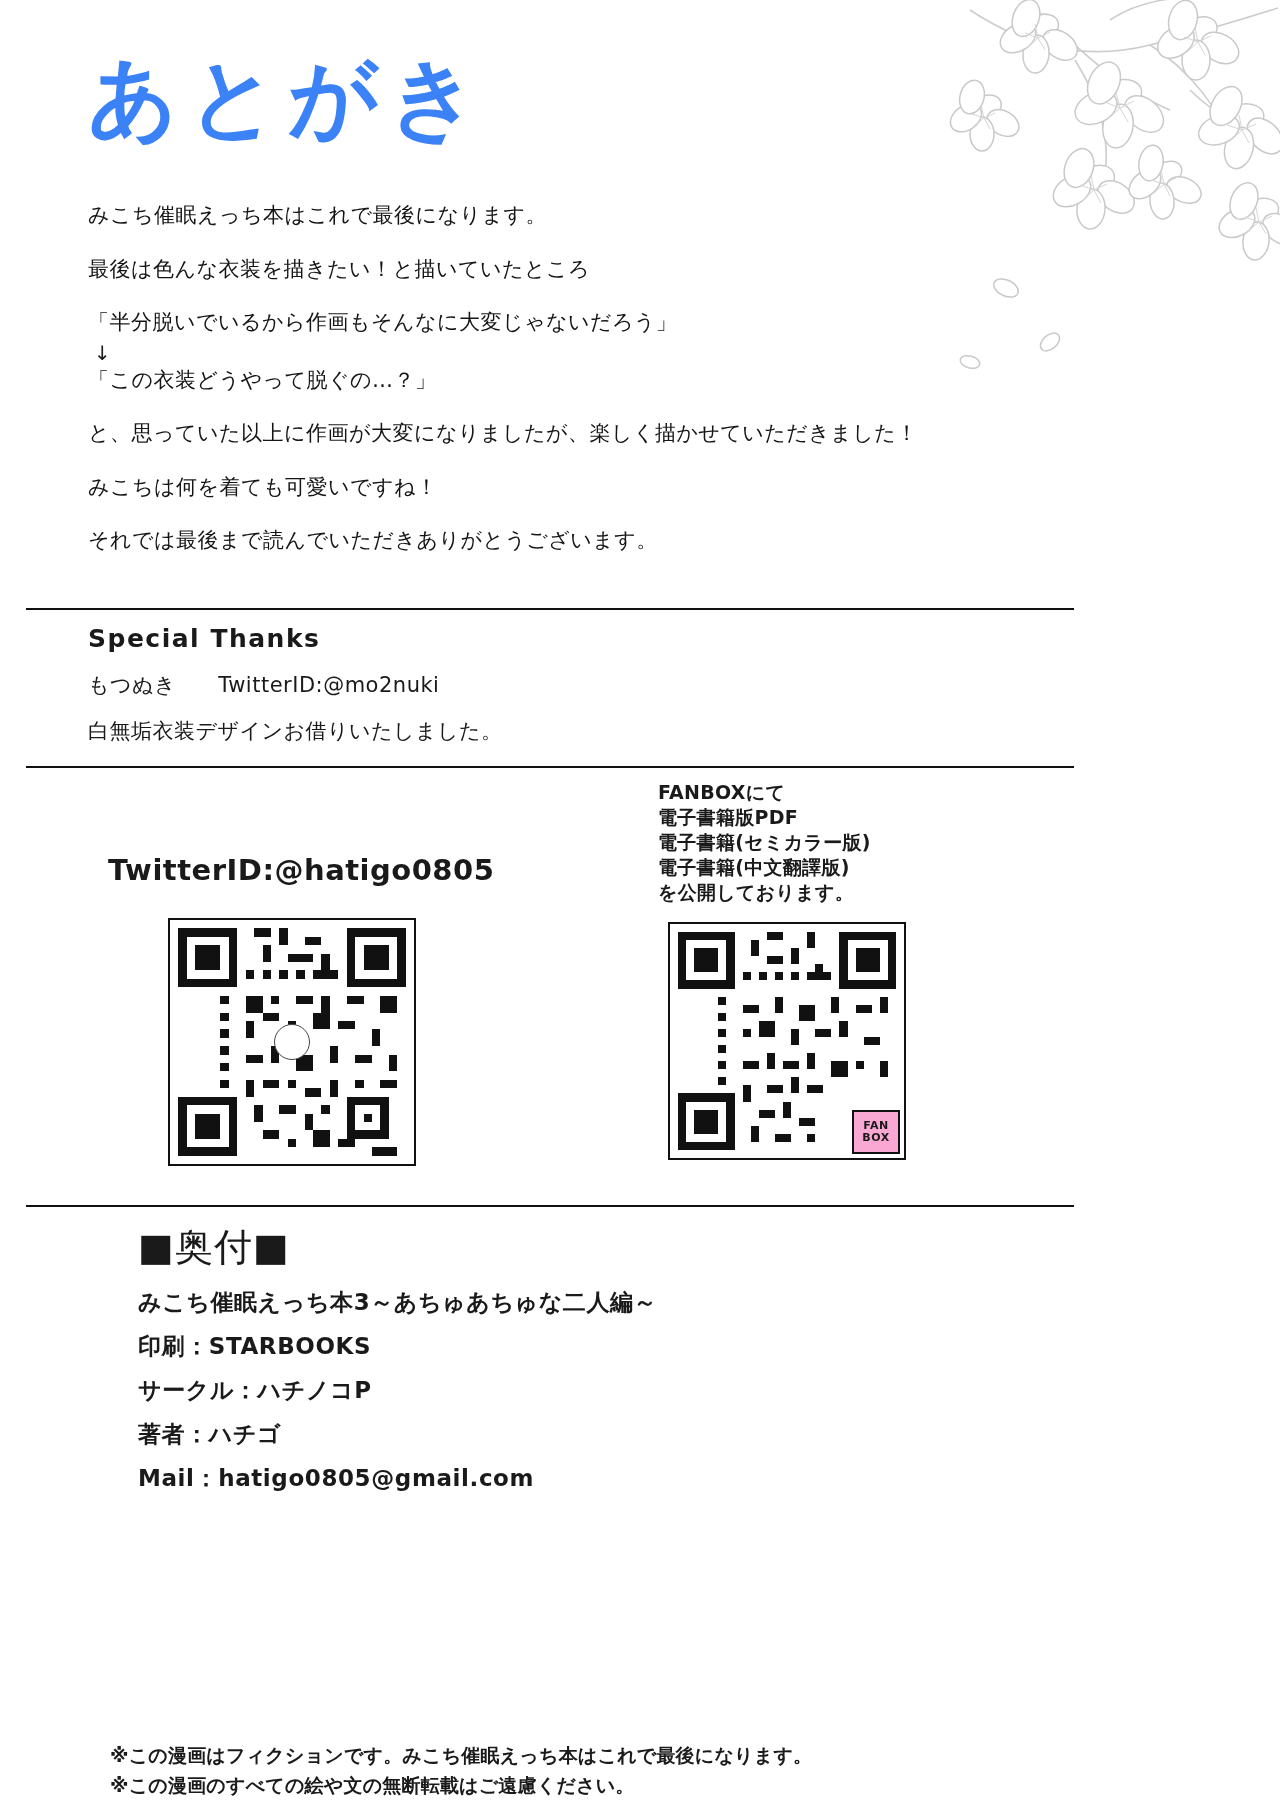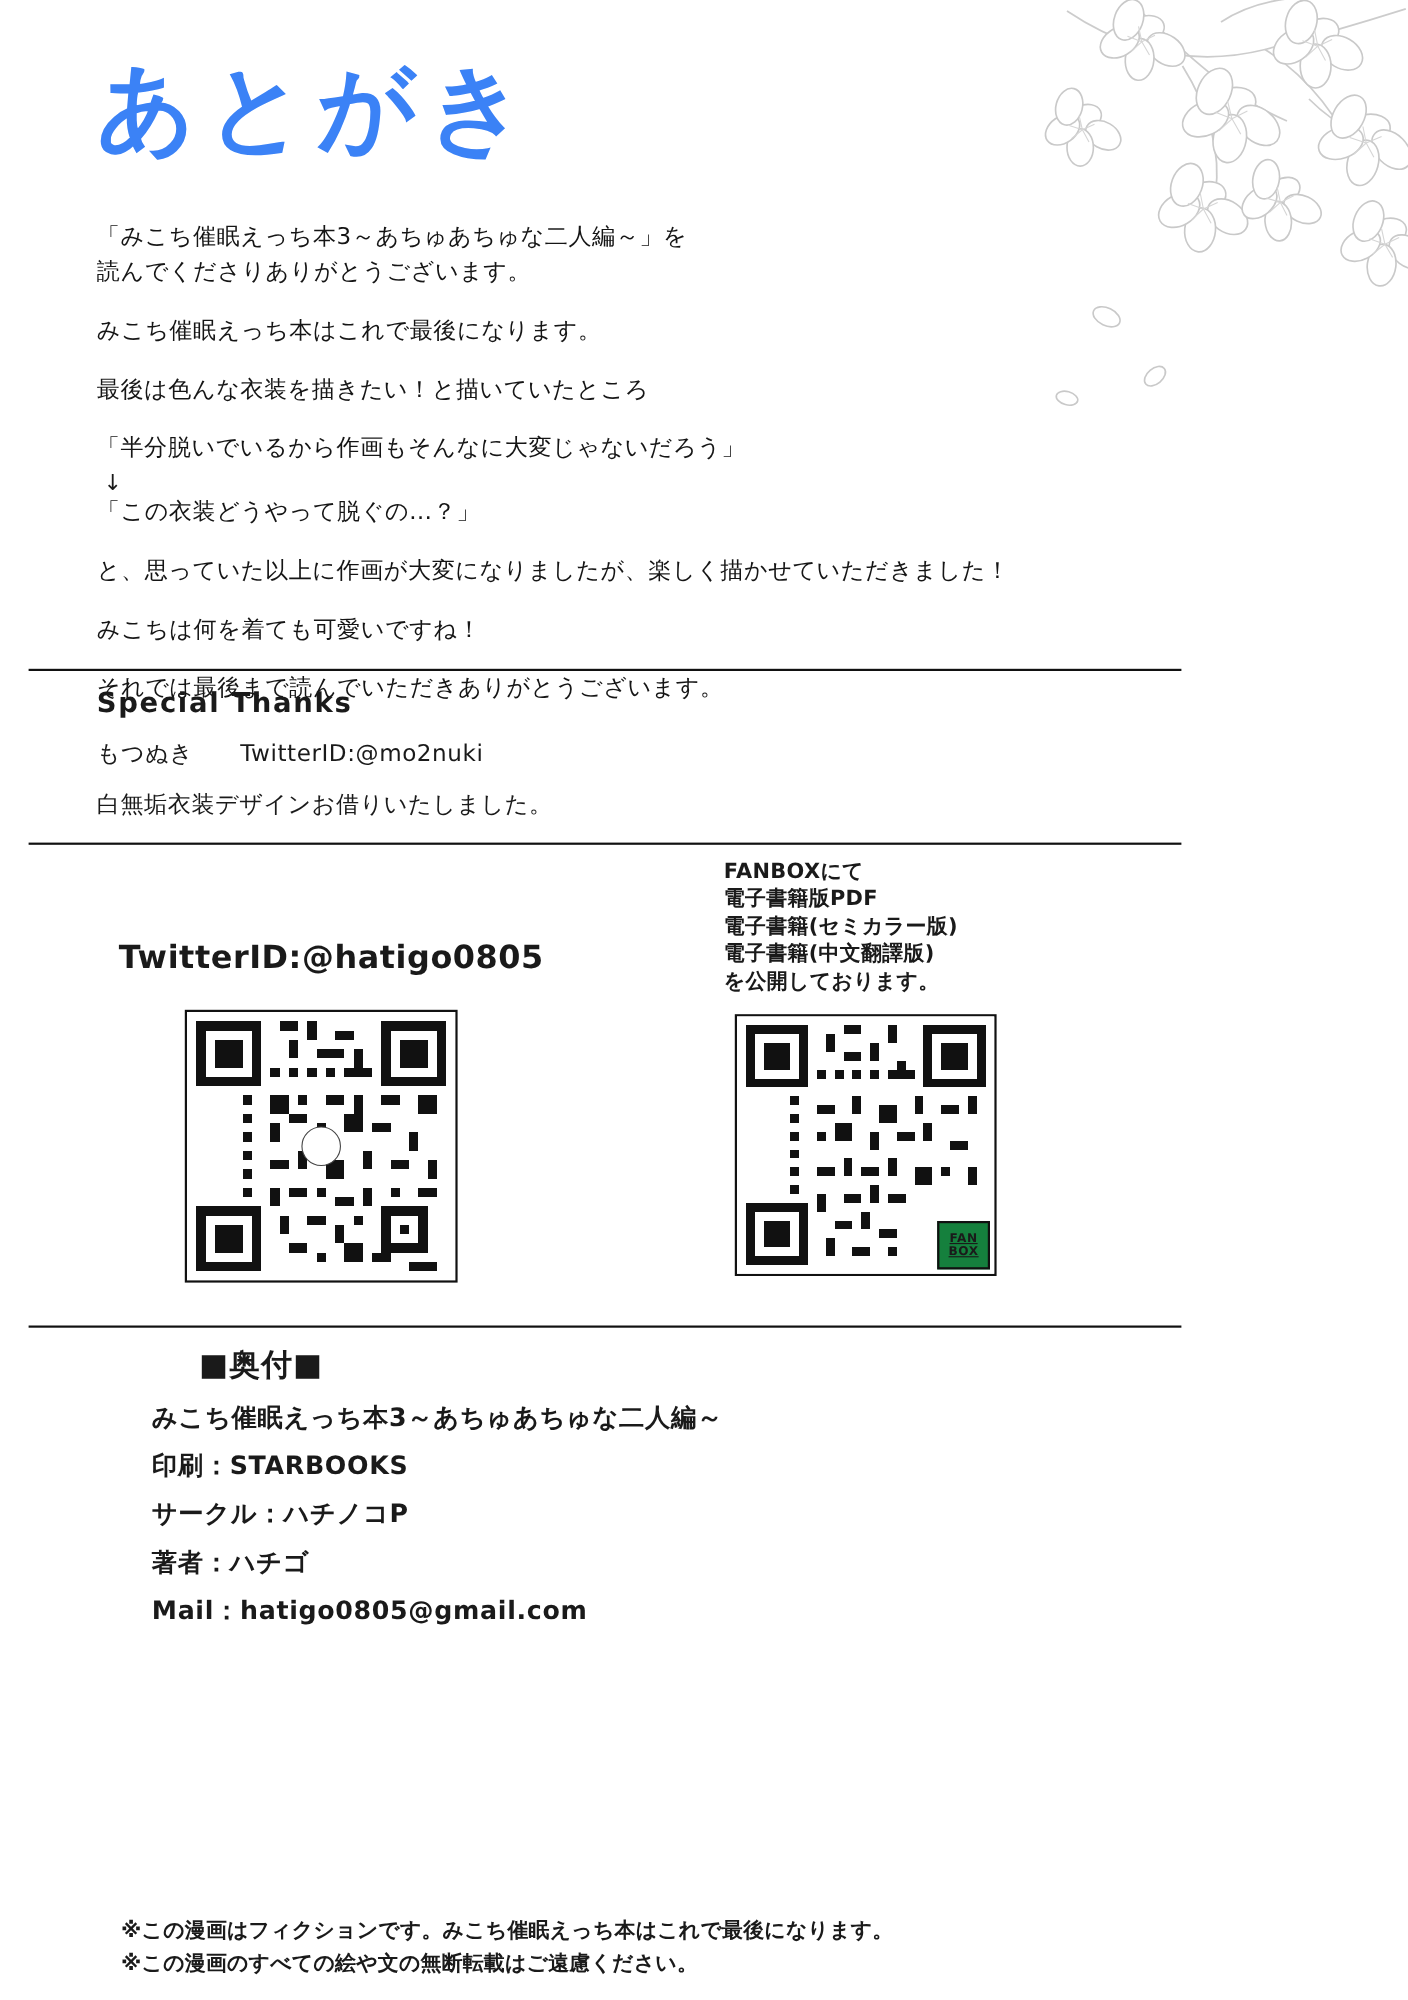--- a/index.html
+++ b/index.html
@@ -171,46 +171,44 @@
     justify-content: center;
     font-size: 9px;
     color: #333;
   }
   .fanbox-badge {
     position: absolute;
     right: 4px;
     bottom: 4px;
     width: 44px;
     height: 40px;
-    background: #15803d;
+    background: #f9a8d4;
     border: 2px solid #111;
     display: flex;
     flex-direction: column;
     align-items: center;
     justify-content: center;
     font-size: 11px;
     font-weight: 700;
     line-height: 1.05;
     letter-spacing: 0.5px;
-    text-decoration: underline;
   }
 
   
   .colophon {
     position: absolute;
     left: 138px;
     top: 1222px;
     width: 950px;
   }
   .colophon-head {
-    font-size: 28px;
-    font-weight: 700;
+    font-size: 38px;
+    font-weight: 400;
     letter-spacing: 1px;
     margin-bottom: 12px;
-    margin-left: 43px;
   }
   .colophon-line {
     font-size: 23px;
     letter-spacing: 0.6px;
     line-height: 1.48;
     margin-bottom: 10px;
     font-weight: 600;
   }
   .colophon-line.mail {
     font-weight: 600;
@@ -321,22 +319,20 @@
       <path d="M374 200 l-3 -15 M374 200 l13 -6 M374 200 l7 13 M374 200 l-11 10 M374 200 l-14 -5"></path>
       <path d="M444 194 l-3 -14 M444 194 l12 -6 M444 194 l6 12 M444 194 l-10 9 M444 194 l-13 -4"></path>
       <path d="M539 232 l-3 -14 M539 232 l13 -6 M539 232 l7 12 M539 232 l-11 9 M539 232 l-14 -5"></path>
       <path d="M264 128 l-3 -13 M264 128 l11 -5 M264 128 l6 11 M264 128 l-10 8 M264 128 l-12 -4"></path>
     </g>
   </svg>
 
   <div class="title">あとがき</div>
 
   <div class="body-block">
-    <p class="para">「みこち催眠えっち本3～あちゅあちゅな二人編～」を
-読んでくださりありがとうございます。</p>
     <p class="para">みこち催眠えっち本はこれで最後になります。</p>
     <p class="para">最後は色んな衣装を描きたい！と描いていたところ</p>
     <p class="para tight">「半分脱いでいるから作画もそんなに大変じゃないだろう」</p>
     <div class="arrow-line">↓</div>
     <p class="para">「この衣装どうやって脱ぐの…？」</p>
     <p class="para">と、思っていた以上に作画が大変になりましたが、楽しく描かせていただきました！</p>
     <p class="para">みこちは何を着ても可愛いですね！</p>
     <p class="para">それでは最後まで読んでいただきありがとうございます。</p>
   </div>
 

